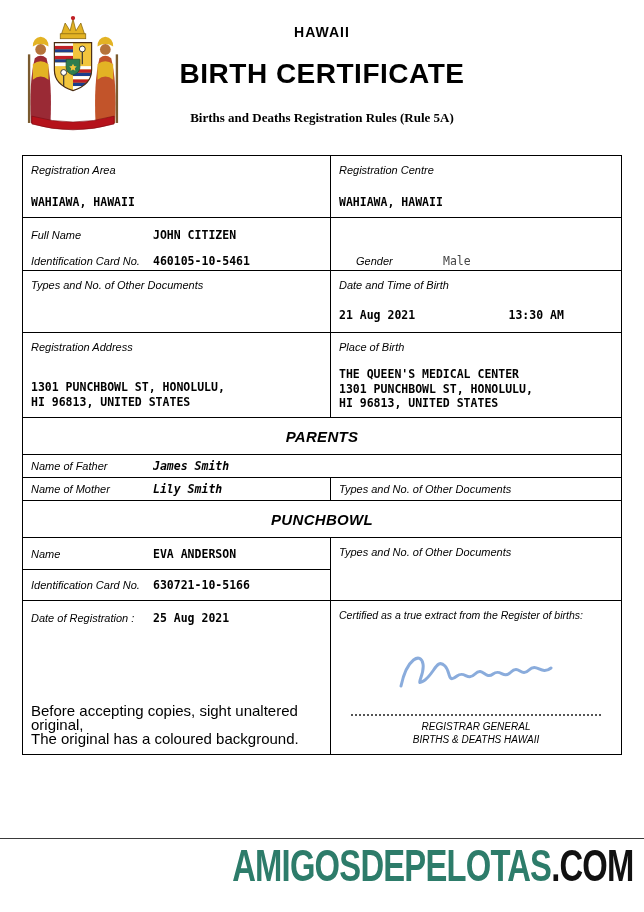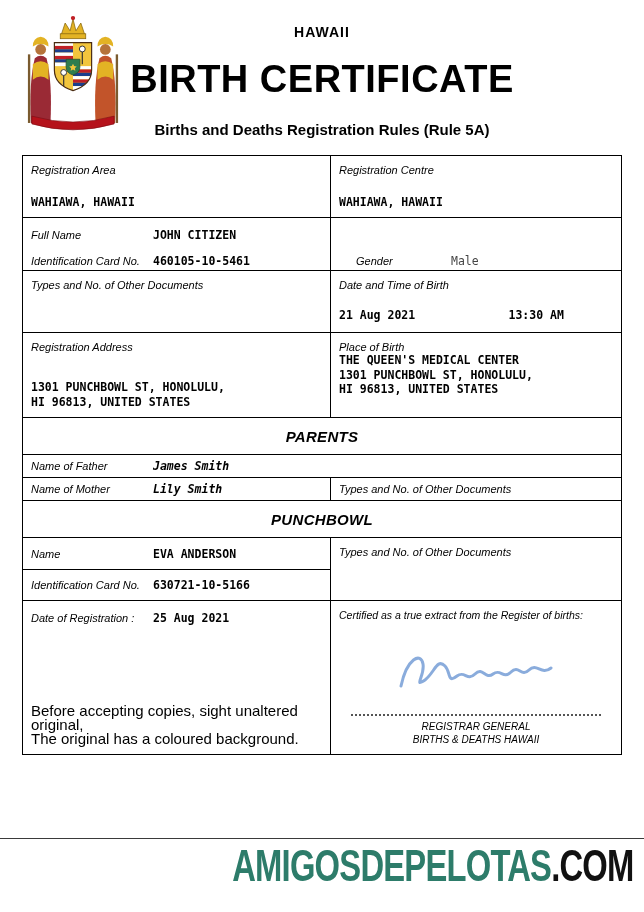--- a/index.html
+++ b/index.html
@@ -7,22 +7,22 @@
   body {
     width:644px; height:912px; overflow:hidden; position:relative;
     font-family:"Liberation Sans", sans-serif; color:#000;
   }
   .page { position:absolute; inset:0; background:#fff; }
 
   
   .coa { position:absolute; left:24px; top:12px; width:98px; height:120px; }
   .head { text-align:center; padding-top:24px; }
   .head .country { font-size:14px; font-weight:bold; letter-spacing:1px; }
-  .head .title { font-size:38px; font-weight:bold; margin-top:18px; letter-spacing:.5px; }
-  .head .subtitle { font-size:15px; font-weight:bold; margin-top:20px; }
+  .head .title { font-size:28px; font-weight:bold; margin-top:18px; letter-spacing:.5px; }
+  .head .subtitle { font-size:13px; font-weight:bold; margin-top:20px;font-family:Liberation Serif, serif; }
 
   
   .cert { position:absolute; left:22px; top:155px; width:600px; border:1px solid #000; background:#fff; }
   .row { display:flex; border-bottom:1px solid #000; position:relative; }
   .row:last-child { border-bottom:none; }
   .cl { width:308px; border-right:1px solid #000; position:relative; }
   .cr { flex:1; position:relative; }
   .full { width:100%; position:relative; }
 
   .r-reg { height:62px; } .r-sec { height:37px; } .r-name { height:53px;gap:16px; }
@@ -156,21 +156,21 @@
           <span class="lab flab">Full Name</span>
           <span class="val">JOHN CITIZEN</span>
         </div>
         <div class="fld" style="margin-top:12px">
           <span class="lab flab">Identification Card No.</span>
           <span class="val">460105-10-5461</span>
         </div>
       </div>
       <div class="cr">
         <span class="lab" style="position:absolute;left:9px;top:37px">Gender</span>
-        <span class="val gender" style="position:absolute;left:104px;top:36px">Male</span>
+        <span class="val gender" style="position:absolute;left:96px;top:36px">Male</span>
       </div>
     </div>
 
     <div class="row r-docs">
       <div class="cl cell-pad">
         <div class="lab">Types and No. of Other Documents</div>
       </div>
       <div class="cr cell-pad">
         <div class="lab">Date and Time of Birth</div>
         <div class="birth-vals">
@@ -183,21 +183,21 @@
     <div class="row r-addr">
       <div class="cl cell-pad flexcol">
         <div class="lab">Registration  Address</div>
         <div class="val addr">
           <div>1301 PUNCHBOWL ST, HONOLULU,</div>
           <div>HI 96813, UNITED STATES</div>
         </div>
       </div>
       <div class="cr cell-pad">
         <div class="lab">Place of Birth</div>
-        <div class="val addr" style="">
+        <div class="val addr" style="margin-top:14px">
           <div>THE QUEEN'S MEDICAL CENTER</div>
           <div>1301 PUNCHBOWL ST, HONOLULU,</div>
           <div>HI 96813, UNITED STATES</div>
         </div>
       </div>
     </div>
 
     <div class="row r-sec sec">
       <div class="sec-t">PARENTS</div>
     </div>

